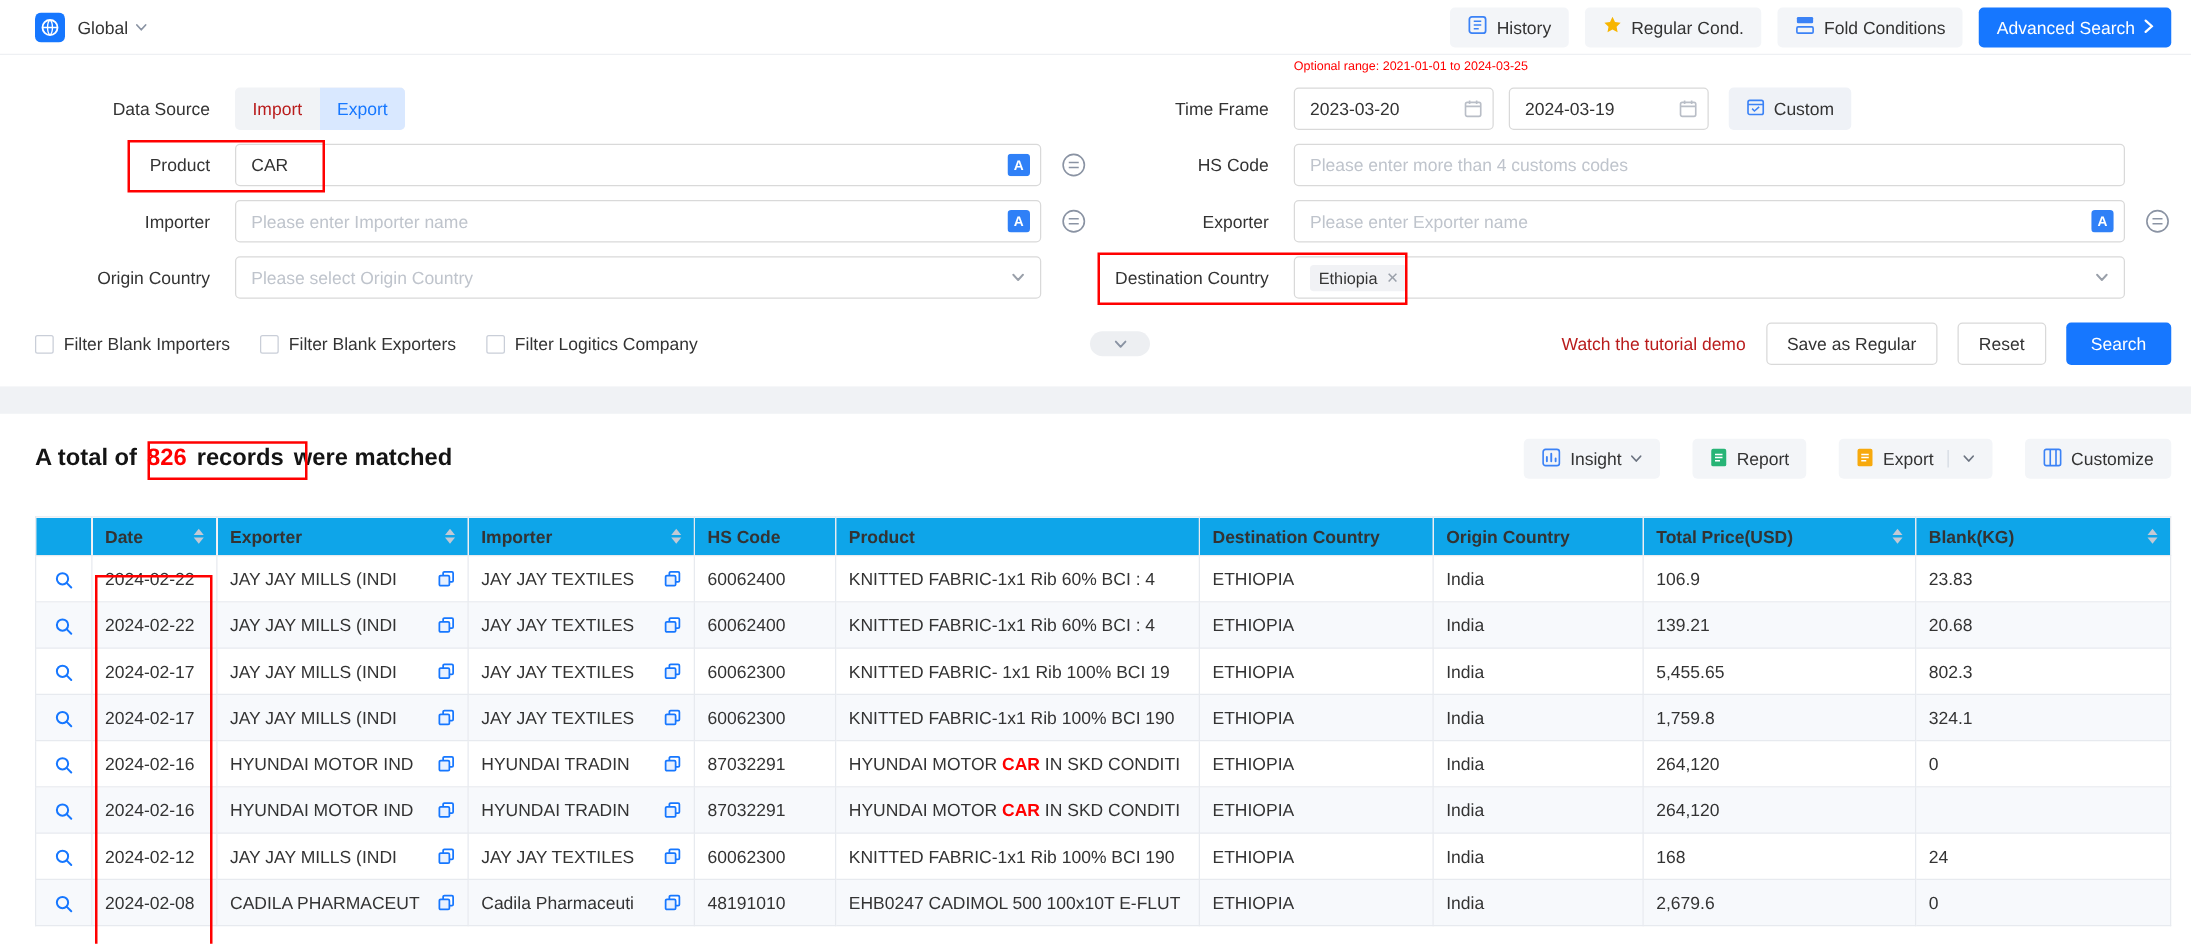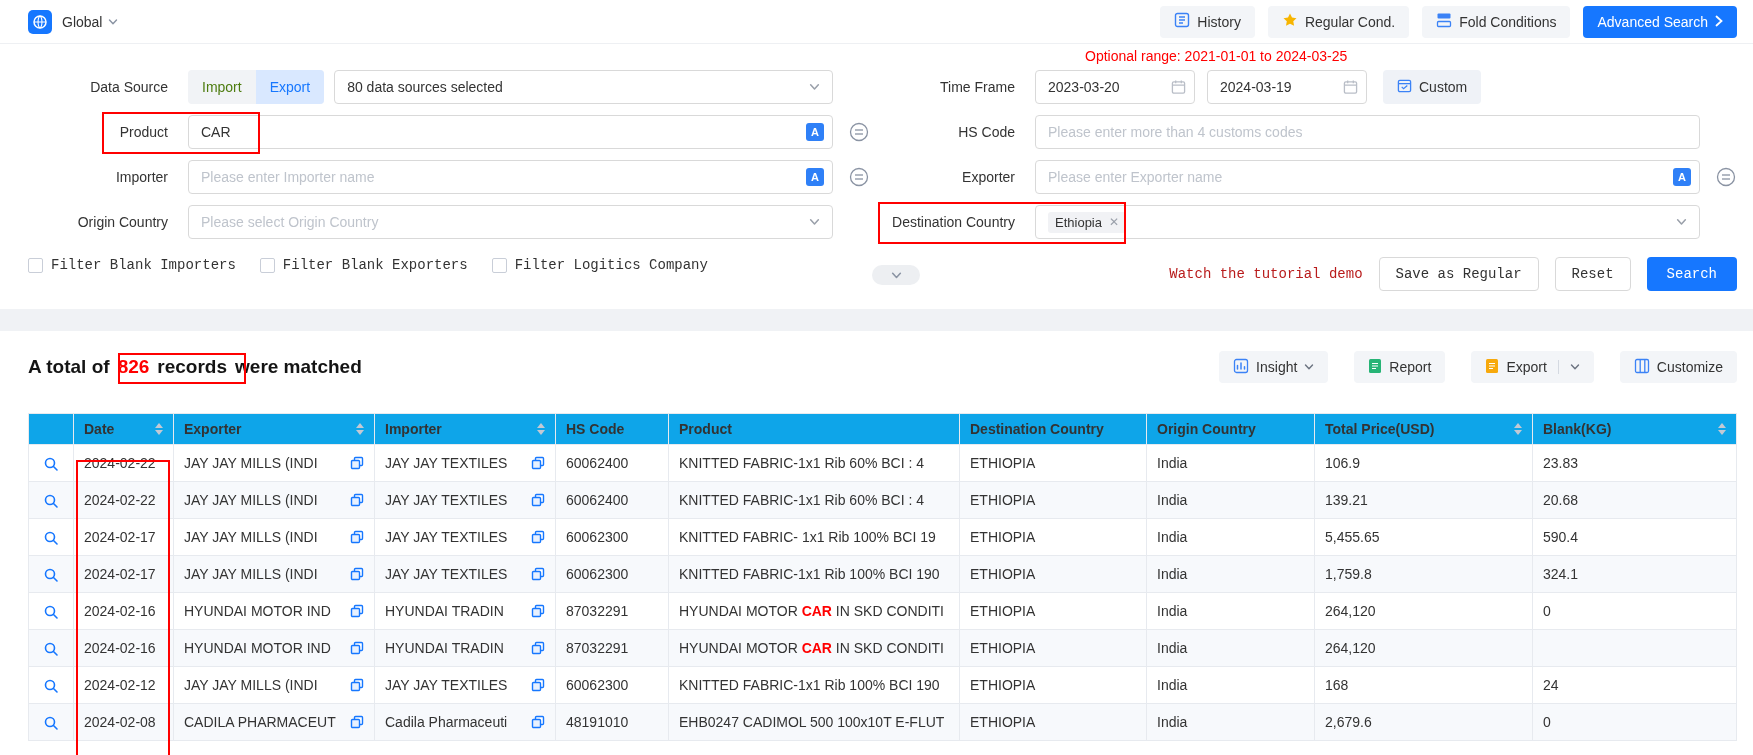--- a/index.html
+++ b/index.html
@@ -9,43 +9,43 @@
   
   .topbar { height:44px; display:flex; align-items:center; padding:0 16px 0 28px; border-bottom:1px solid #eef0f3; background:#fff; }
   .logo { width:24px; height:24px; flex:none; }
   .region { margin-left:10px; display:flex; align-items:center; gap:6px; cursor:pointer; }
   .topbar-right { margin-left:auto; display:flex; align-items:center; gap:13px; }
   .tb-btn { height:32px; padding:0 14px; background:#f3f5f8; border-radius:4px; display:flex; align-items:center; gap:7px; color:#333; cursor:pointer; white-space:nowrap; }
   .tb-btn.primary { background:#1677ff; color:#fff; }
 
   
   .form { position:relative; background:#fff; padding:26px 0 16px 0; }
-  .optional-range { position:absolute; top:4px; left:1085px; color:#ff0000; font-size:14px; }
+  .optional-range { position:absolute; top:4px; left:1035px; color:#ff0000; font-size:10px; }
   .form-row { display:flex; align-items:center; height:34px; margin-bottom:11px; }
   .f-label { width:168px; text-align:right; flex:none; color:#333; }
   .f-field { margin-left:20px; width:645px; flex:none; display:flex; align-items:center; position:relative; }
   .f-label2 { width:182px; text-align:right; flex:none; color:#333; }
   .f-field2 { margin-left:20px; width:665px; flex:none; display:flex; align-items:center; position:relative; }
   .input { height:34px; border:1px solid #d9d9d9; border-radius:4px; background:#fff; display:flex; align-items:center; padding:0 12px; position:relative; width:100%; }
   .input .value { color:#333; }
   .placeholder { color:#bfc4cc; }
   .icon-right { position:absolute; right:8px; top:50%; transform:translateY(-50%); display:flex; }
   .chev-right { position:absolute; right:12px; top:50%; transform:translateY(-50%); display:flex; }
   .circle-out { position:absolute; right:-36px; top:50%; transform:translateY(-50%); display:flex; cursor:pointer; }
   .seg { display:flex; height:34px; border-radius:4px; overflow:hidden; background:#f1f3f6; flex:none; }
-  .seg-item { padding:0 14px; display:flex; align-items:center; color:#4d7c0f; cursor:pointer; }
+  .seg-item { padding:0 14px; display:flex; align-items:center; color:#b91c1c; cursor:pointer; }
   .seg-item.active { background:#d9e8ff; color:#1677ff; }
   .ds-select { margin-left:10px; flex:1; }
   .date-input { width:160px; flex:none; }
   .date-input + .date-input { margin-left:12px; }
   .custom-btn { margin-left:16px; height:34px; padding:4px 14px; background:#eff2f7; border-radius:4px; display:flex; align-items:center; gap:7px; cursor:pointer; flex:none; }
   .tag { background:#f1f2f5; border-radius:3px; padding:3px 7px; font-size:13px; color:#333; display:flex; align-items:center; gap:7px; }
   .tag .x { color:#9aa0aa; font-size:12px; cursor:pointer; line-height:1; }
 
-  .filters-row { display:flex; align-items:flex-start; margin-top:18px; height:36px; position:relative; padding-left:28px; padding-right:16px;font-family:Liberation Mono, monospace; }
+  .filters-row { display:flex; align-items:center; margin-top:18px; height:36px; position:relative; padding-left:28px; padding-right:16px; }
   .check-item { display:flex; align-items:center; gap:8px; margin-right:24px; }
   .checkbox { width:15px; height:15px; border:1px solid #c9ced8; border-radius:2px; background:#fff; flex:none; cursor:pointer; }
   .collapse-pill { position:absolute; left:872px; top:50%; transform:translateY(-50%); width:48px; height:20px; border-radius:10px; background:#edeff2; display:flex; align-items:center; justify-content:center; cursor:pointer; }
   .filters-right { margin-left:auto; display:flex; align-items:center; gap:16px; }
   .link { color:#b91c1c; cursor:pointer; }
   .btn-plain { height:34px; padding:0 16px; background:#fff; border:1px solid #d9d9d9; border-radius:4px; display:flex; align-items:center; color:#333; cursor:pointer; white-space:nowrap; }
   .btn-primary { height:34px; padding:0 20px; background:#1677ff; border-radius:4px; display:flex; align-items:center; color:#fff; cursor:pointer; }
 
   .band { height:22px; background:#f0f2f5; }
 
@@ -131,28 +131,20 @@
 
 <div class="form">
   <div class="optional-range">Optional range:  2021-01-01 to 2024-03-25</div>
 
   <div class="form-row">
     <div class="f-label">Data Source</div>
     <div class="f-field">
       <div class="seg">
         <div class="seg-item">Import</div>
         <div class="seg-item active">Export</div>
-      </div>
-      <div class="input ds-select">
-        <span class="value">80 data sources selected</span>
-        <span class="chev-right">
-            <svg width="11" height="11" viewBox="0 0 10 10">
-              <path d="M1.5 3 L5 6.8 L8.5 3" fill="none" stroke="#9aa0aa" stroke-width="1.4" stroke-linecap="round" stroke-linejoin="round"></path>
-            </svg>
-          </span>
       </div>
     </div>
     <div class="f-label2">Time Frame</div>
     <div class="f-field2">
       <div class="input date-input">
         <span class="value">2023-03-20</span>
         <span class="icon-right">
             <svg width="15" height="15" viewBox="0 0 16 16">
               <rect x="1.5" y="2.5" width="13" height="12" rx="1.5" fill="none" stroke="#b9bec7" stroke-width="1.4"></rect>
               <line x1="1.5" y1="6" x2="14.5" y2="6" stroke="#b9bec7" stroke-width="1.4"></line>
@@ -526,21 +518,21 @@
                 <rect x="1.5" y="4.5" width="8" height="8" rx="1" fill="#e8f1ff" stroke="#1677ff" stroke-width="1.4"></rect>
               </svg>
             </span>
           </div>
         </td>
     <td>60062300</td>
     <td><span>KNITTED FABRIC- 1x1 Rib 100% BCI 19</span></td>
     <td>ETHIOPIA</td>
     <td>India</td>
     <td>5,455.65</td>
-    <td>590.4</td>
+    <td>802.3</td>
   </tr>
       <tr class="data-row alt">
     <td class="c-view"><span class="mag">
             <svg width="16" height="16" viewBox="0 0 16 16">
               <circle cx="7" cy="7" r="4.5" fill="none" stroke="#1677ff" stroke-width="1.6"></circle>
               <line x1="10.5" y1="10.5" x2="14" y2="14" stroke="#1677ff" stroke-width="1.6" stroke-linecap="round"></line>
             </svg>
           </span></td>
     <td>2024-02-17</td>
     <td>

